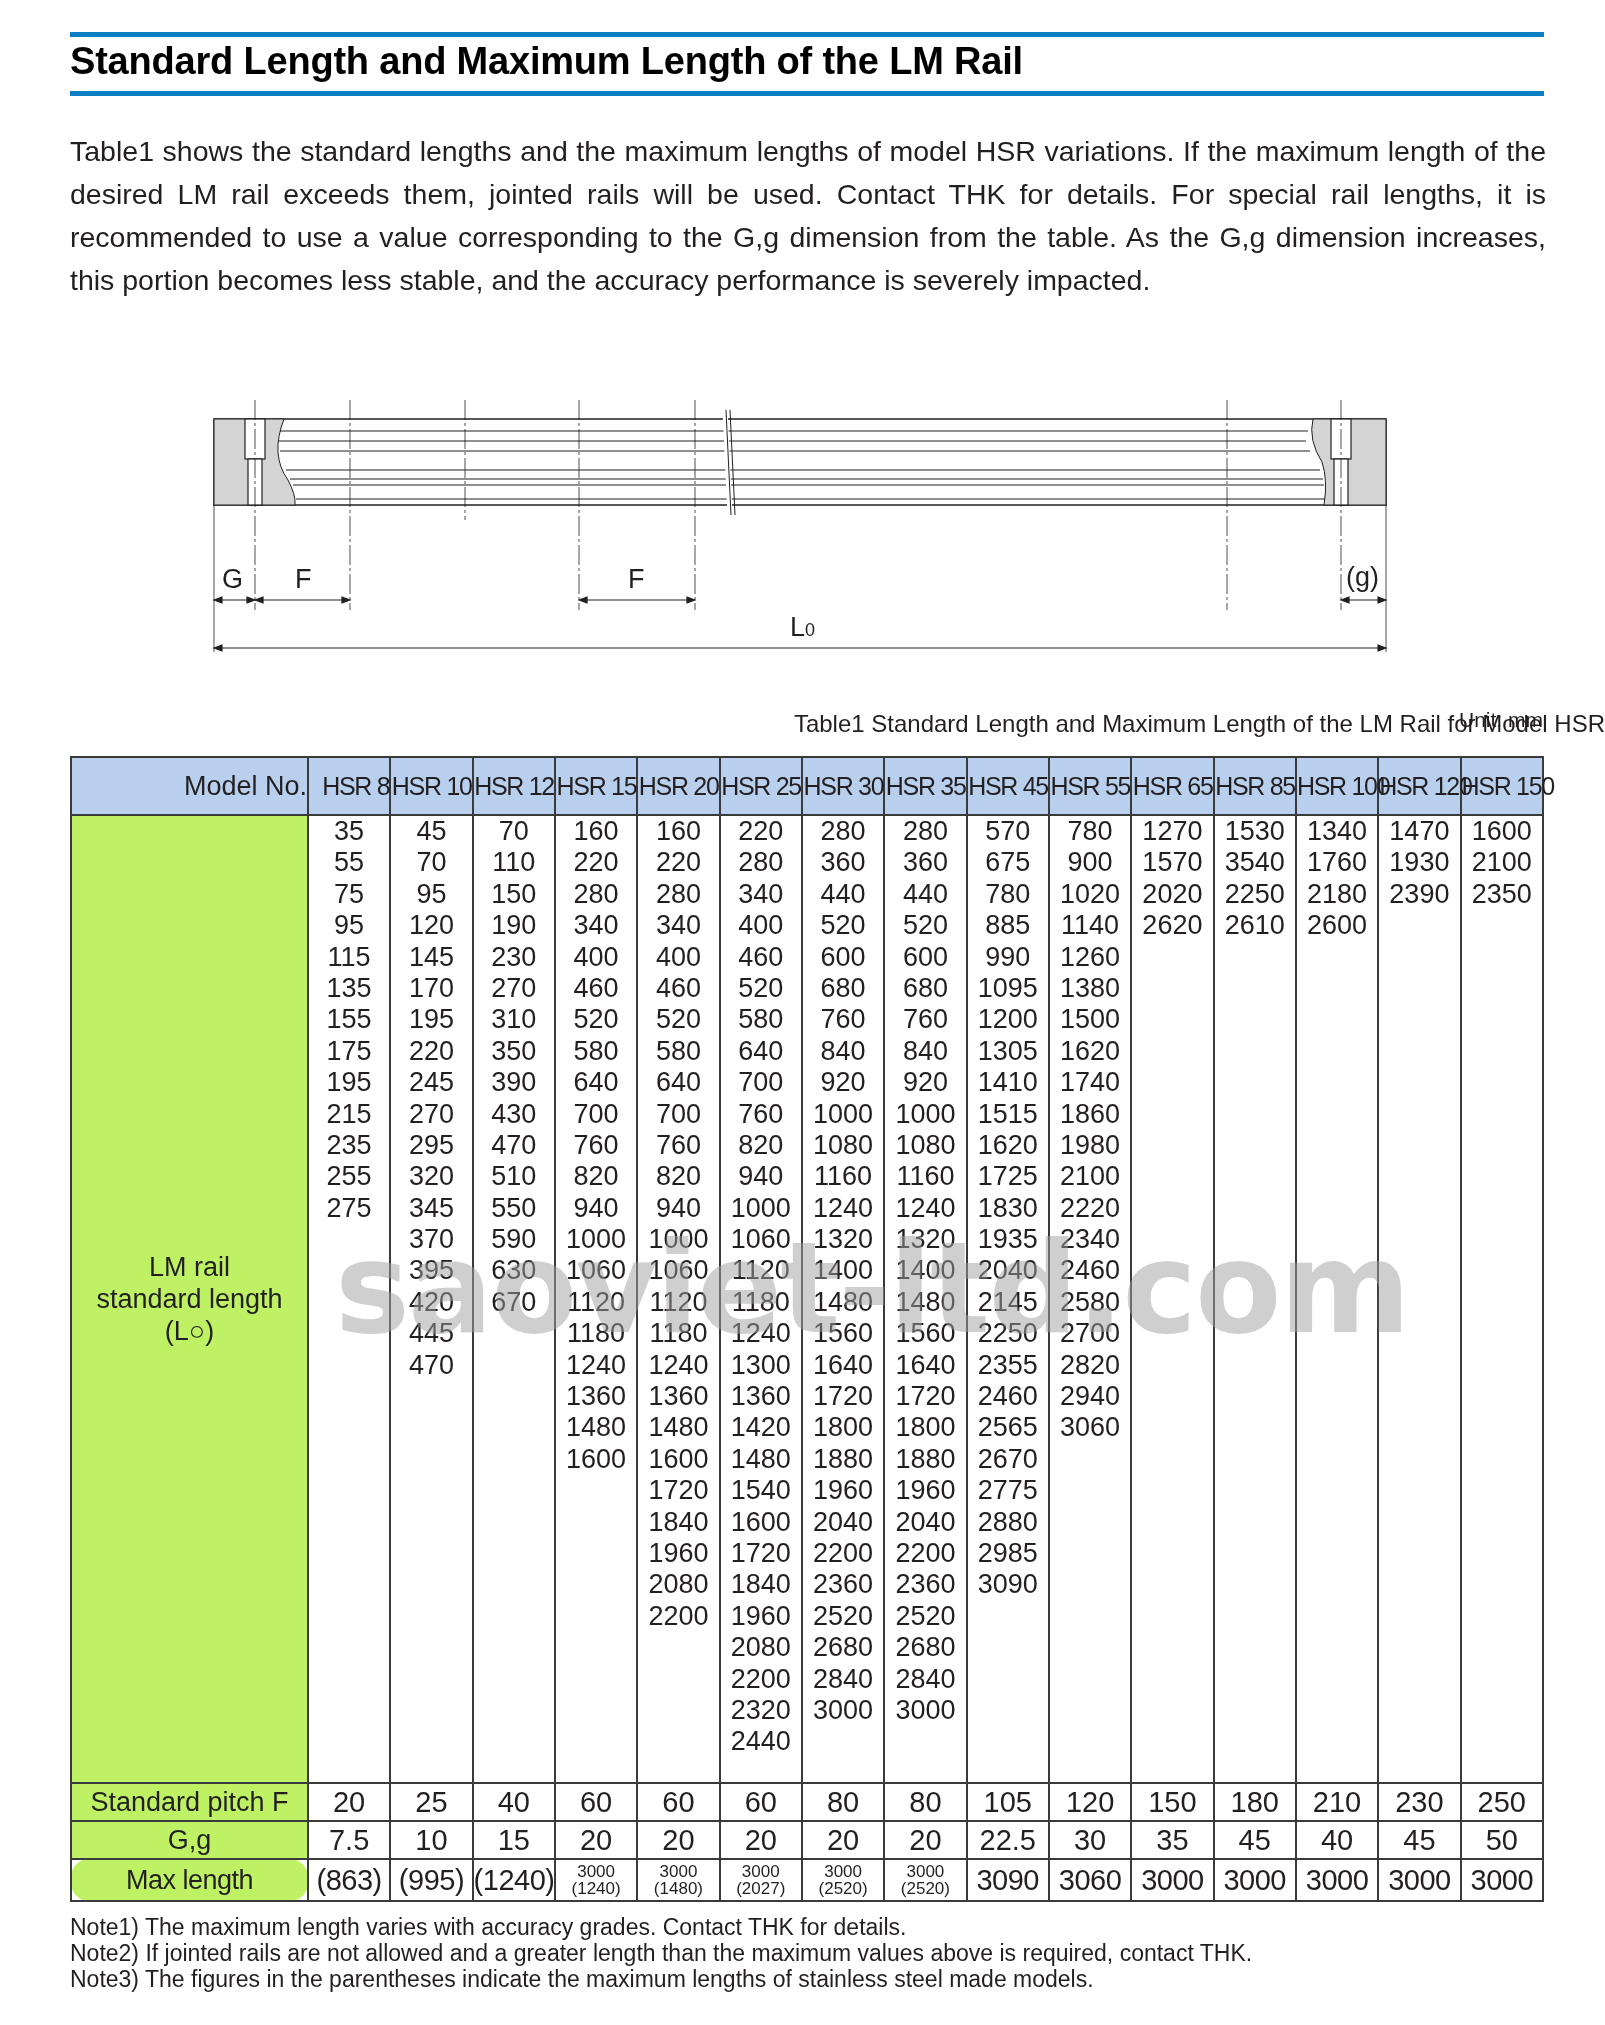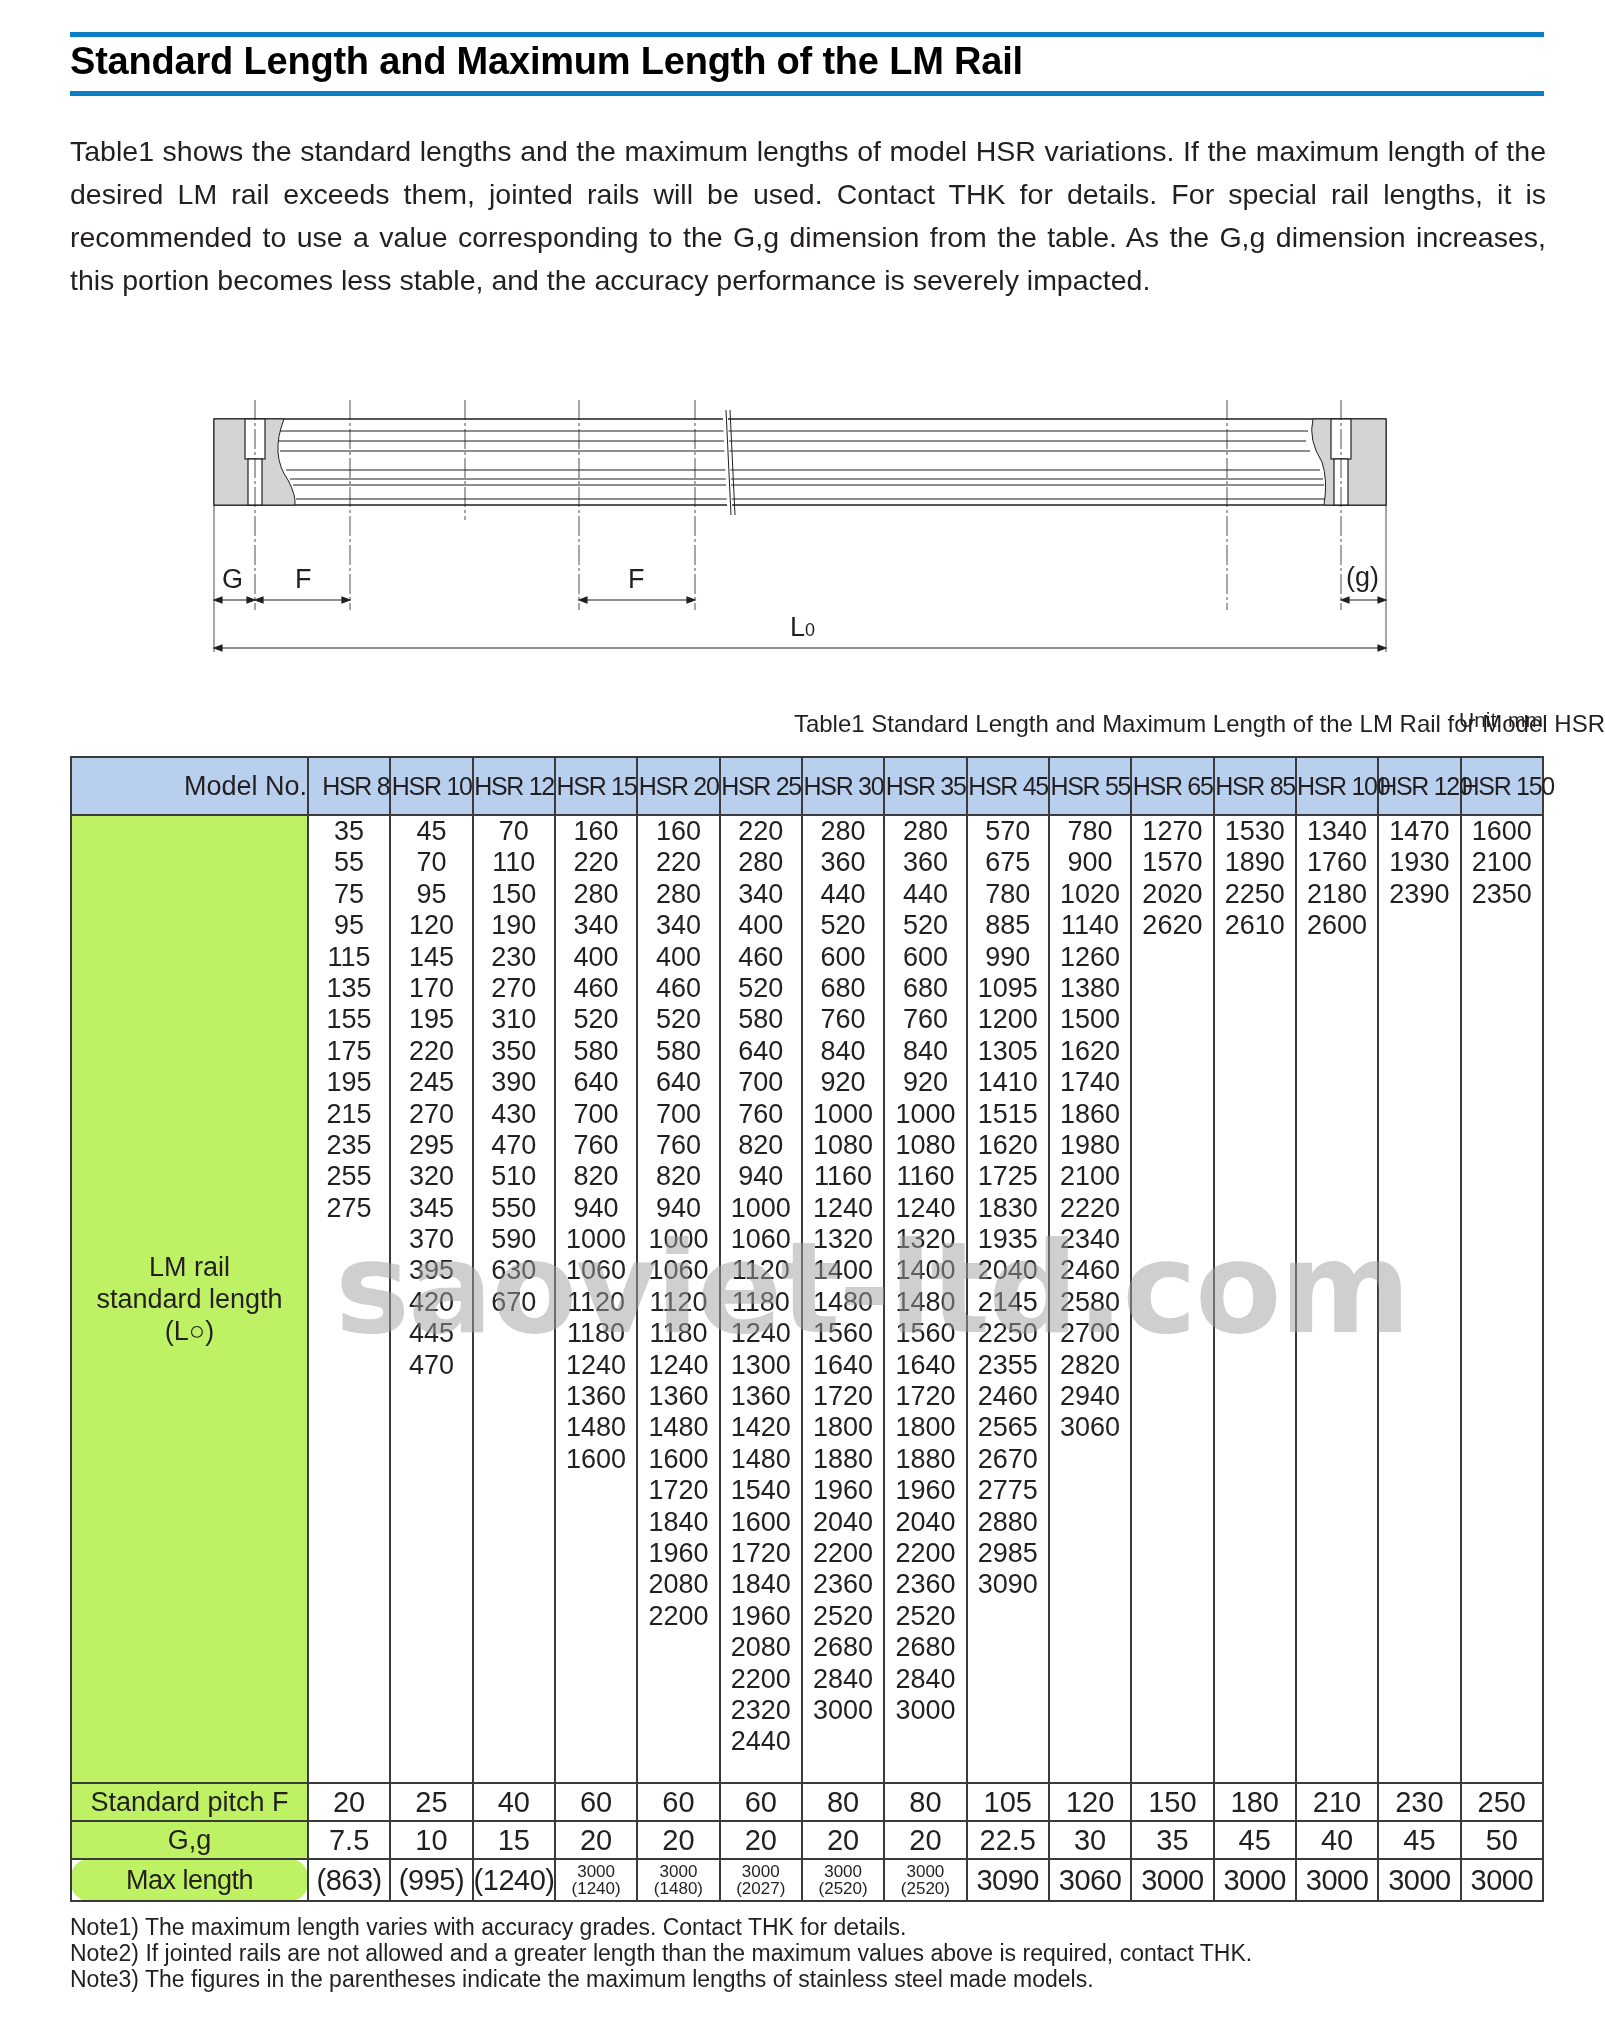--- a/index.html
+++ b/index.html
@@ -421,21 +421,21 @@
           <div>3060</div>
         </td>
         <td class="lens">
           <div>1270</div>
           <div>1570</div>
           <div>2020</div>
           <div>2620</div>
         </td>
         <td class="lens">
           <div>1530</div>
-          <div>1890</div>
+          <div>3540</div>
           <div>2250</div>
           <div>2610</div>
         </td>
         <td class="lens">
           <div>1340</div>
           <div>1760</div>
           <div>2180</div>
           <div>2600</div>
         </td>
         <td class="lens">

